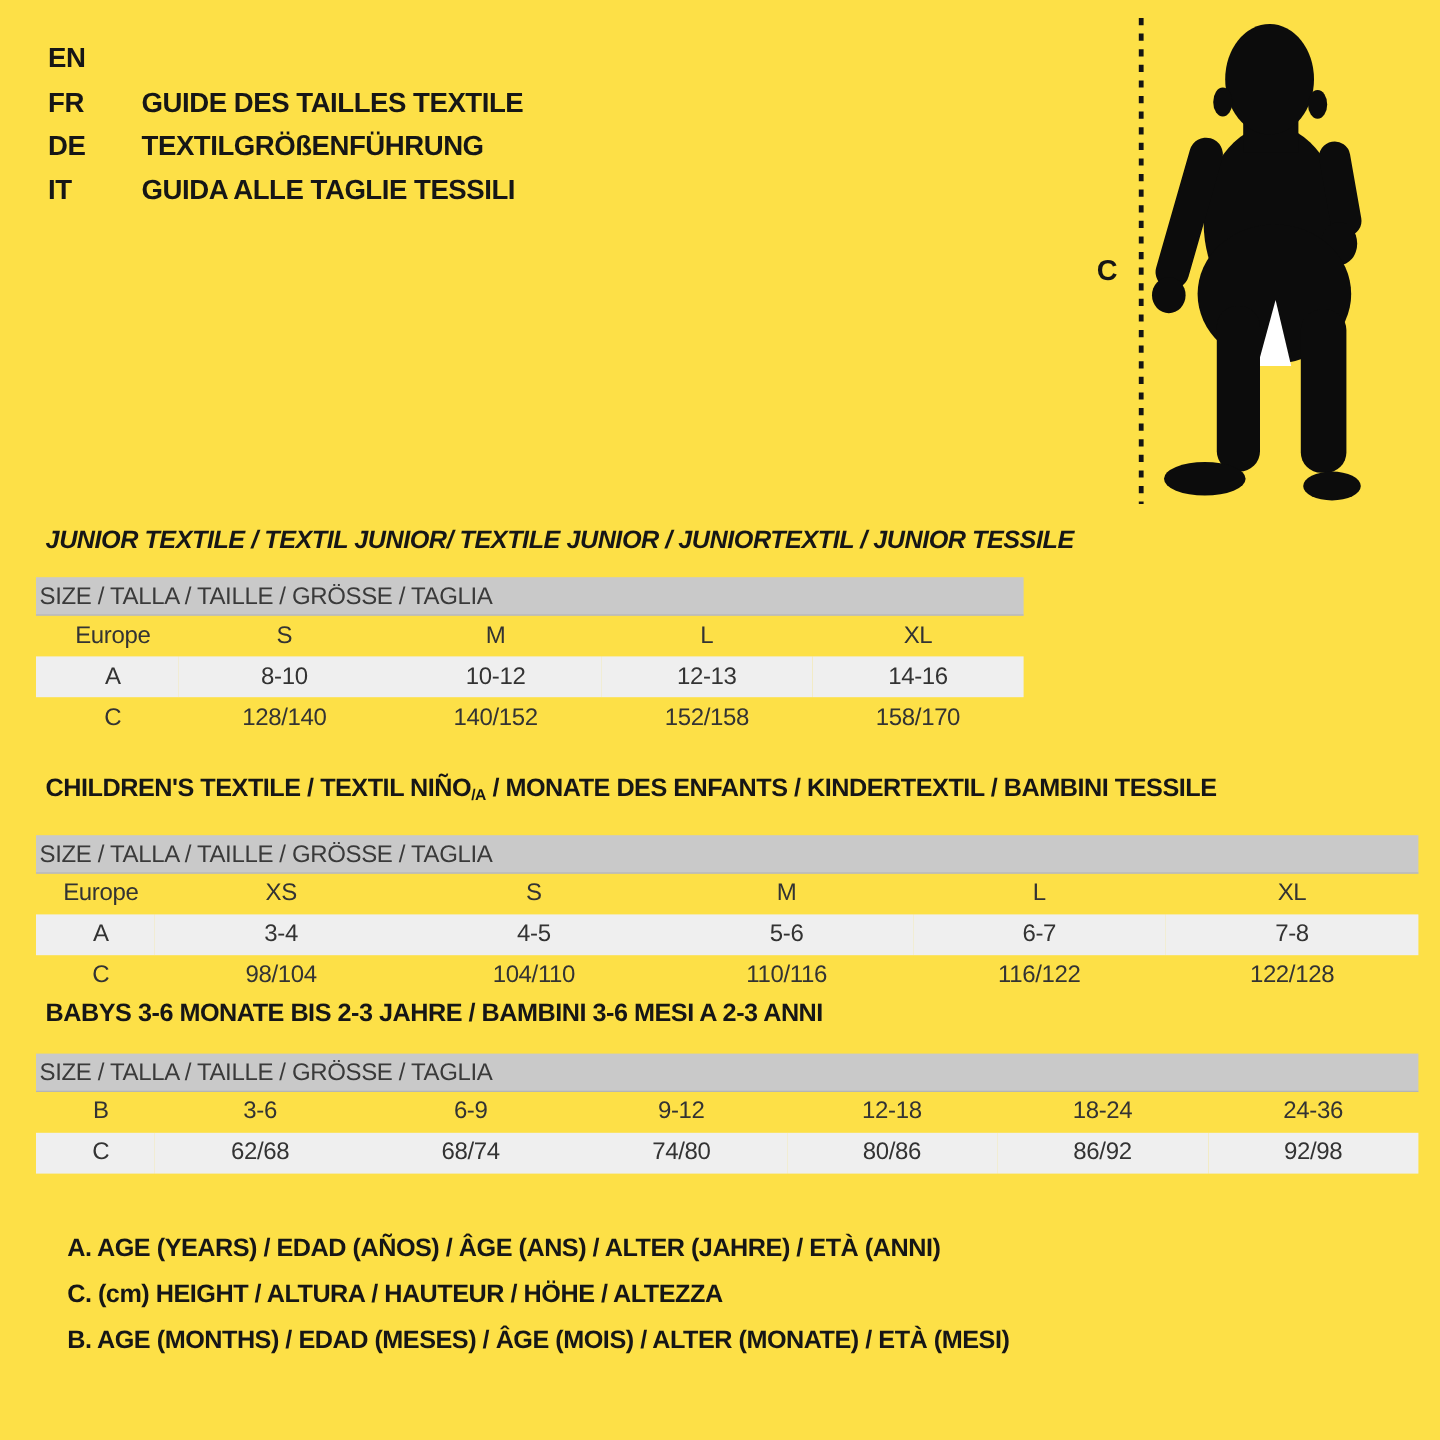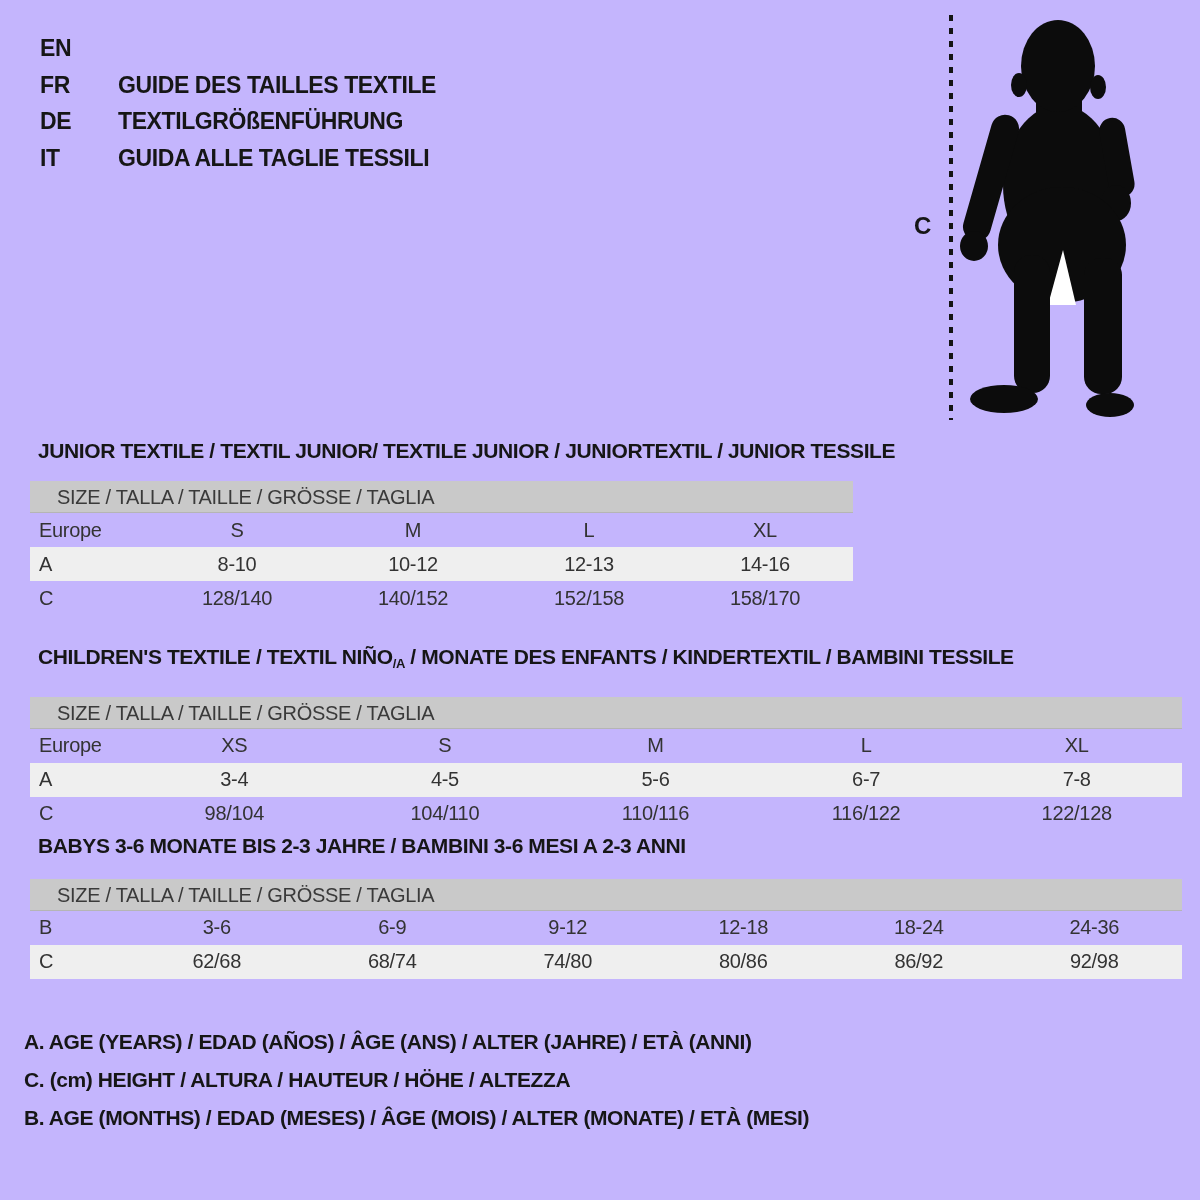--- a/index.html
+++ b/index.html
@@ -4,21 +4,21 @@
 <style>
   html, body {
     margin: 0;
     padding: 0;
     background: #ffffff;
   }
   .page {
     position: relative;
     width: 1200px;
     height: 1200px;
-    background: #c4b5fd;
+    background: #fde047;
     font-family: "Liberation Sans", sans-serif;
     color: #1d1d1d;
     overflow: hidden;
   }
 
   
   .top-header {
     position: relative;
     height: 430px;
   }
@@ -53,38 +53,38 @@
 
   
   .section-title {
     margin: 0 0 0 38px;
     font-weight: bold;
     font-size: 21px;
     line-height: 26px;
     letter-spacing: -0.4px;
     color: #161616;
   }
-  .mt-junior-title   { margin-top: 8px; }
+  .mt-junior-title   { margin-top: 8px; font-style: italic; }
   .mt-children-title { margin-top: 29px; }
   .mt-babies-title   { margin-top: 24px; }
   .babies-title-line { line-height: 30px; }
 
   .size-table-wrap { margin-left: 30px; }
   .w-junior { width: 823px; }
   .w-wide   { width: 1152px; }
   .mt-bar-junior   { margin-top: 17px; }
   .mt-bar-children { margin-top: 20px; }
   .mt-bar-babies   { margin-top: 18px; }
 
   .size-header {
     height: 32px;
     line-height: 32px;
     background: #c9c9c9;
     border-bottom: 1px solid #b5b5b5;
-    padding-left: 27px;
+    padding-left: 3px;
     font-size: 20px;
     letter-spacing: -0.3px;
     color: #3a3a3a;
     box-sizing: border-box;
   }
 
   table.size-table {
     width: 100%;
     border-collapse: collapse;
     table-layout: fixed;
@@ -92,35 +92,35 @@
     letter-spacing: -0.3px;
     color: #333333;
   }
   table.size-table td {
     height: 34px;
     padding: 0;
     text-align: center;
     vertical-align: middle;
   }
   table.size-table td.row-label {
-    text-align: left;
+    text-align: center;
     padding-left: 9px;
   }
   .w-junior table.size-table td.row-label { width: 110px; }
   .w-wide   table.size-table td.row-label { width: 90px; }
   table.size-table tr.stripe { background: #efefef; }
 
   .sub-a {
     font-size: 0.62em;
     vertical-align: -0.28em;
     font-weight: bold;
   }
 
   
-  .legend { margin: 44px 0 0 24px; }
+  .legend { margin: 44px 0 0 56px; }
   .legend-line {
     font-weight: bold;
     font-size: 21px;
     line-height: 38px;
     letter-spacing: -0.4px;
     color: #161616;
   }
 </style>
 </head>
 <body>

